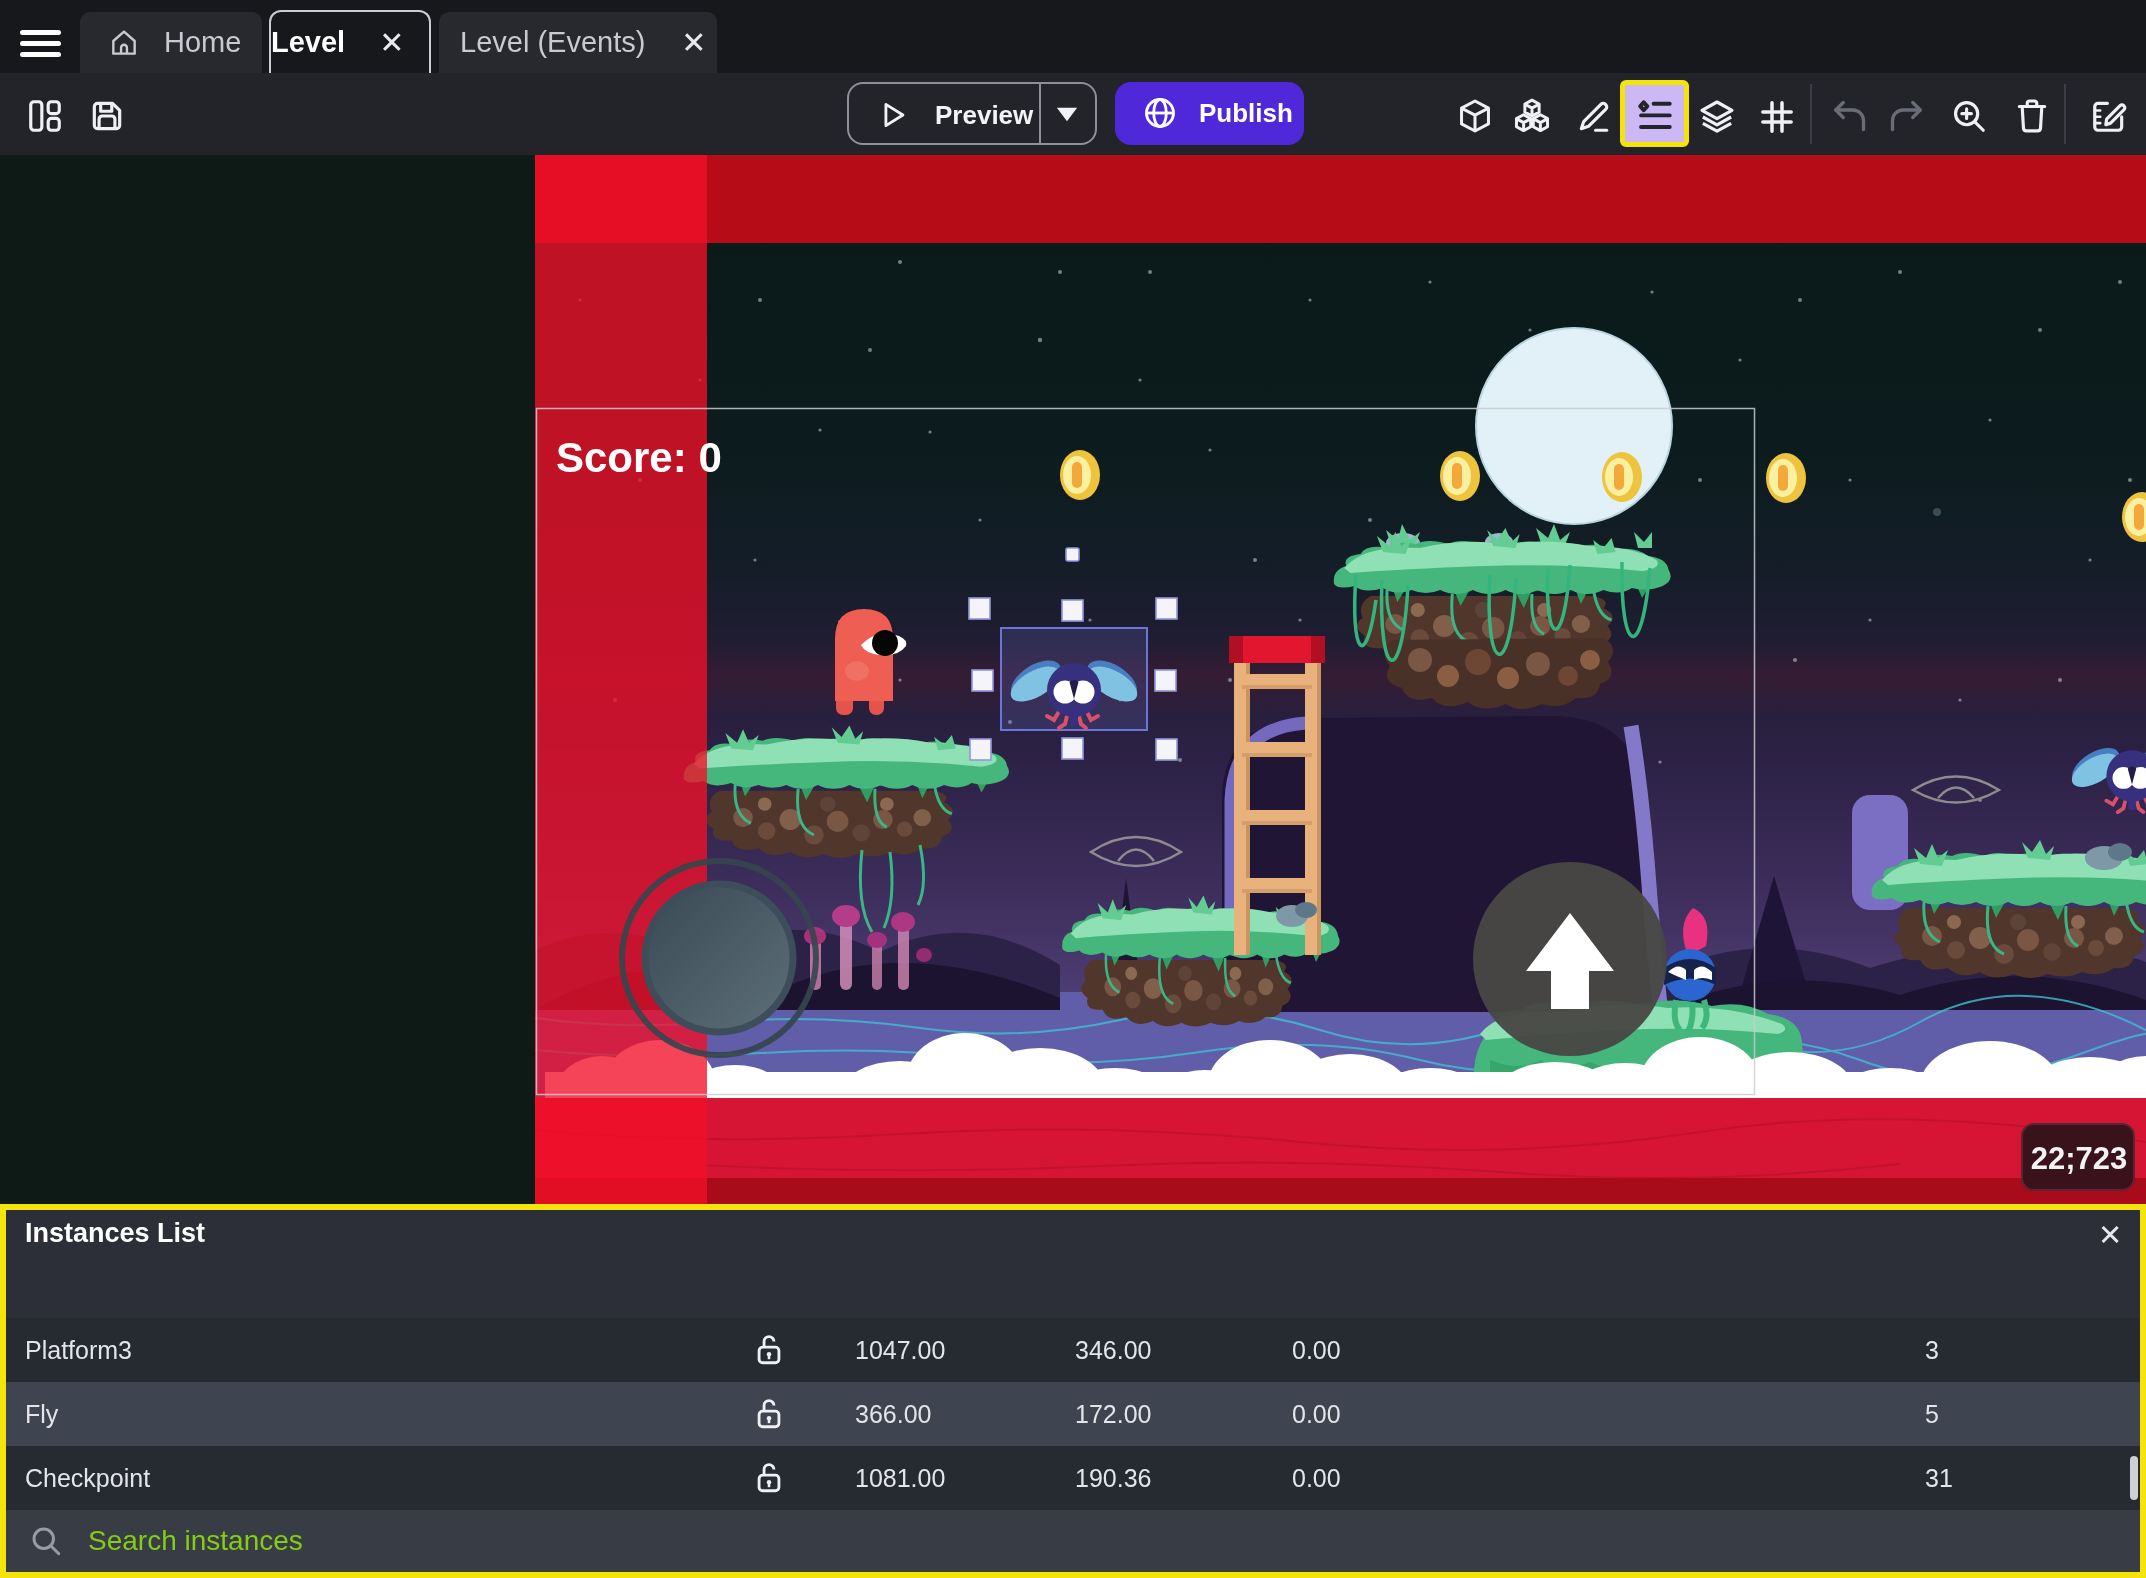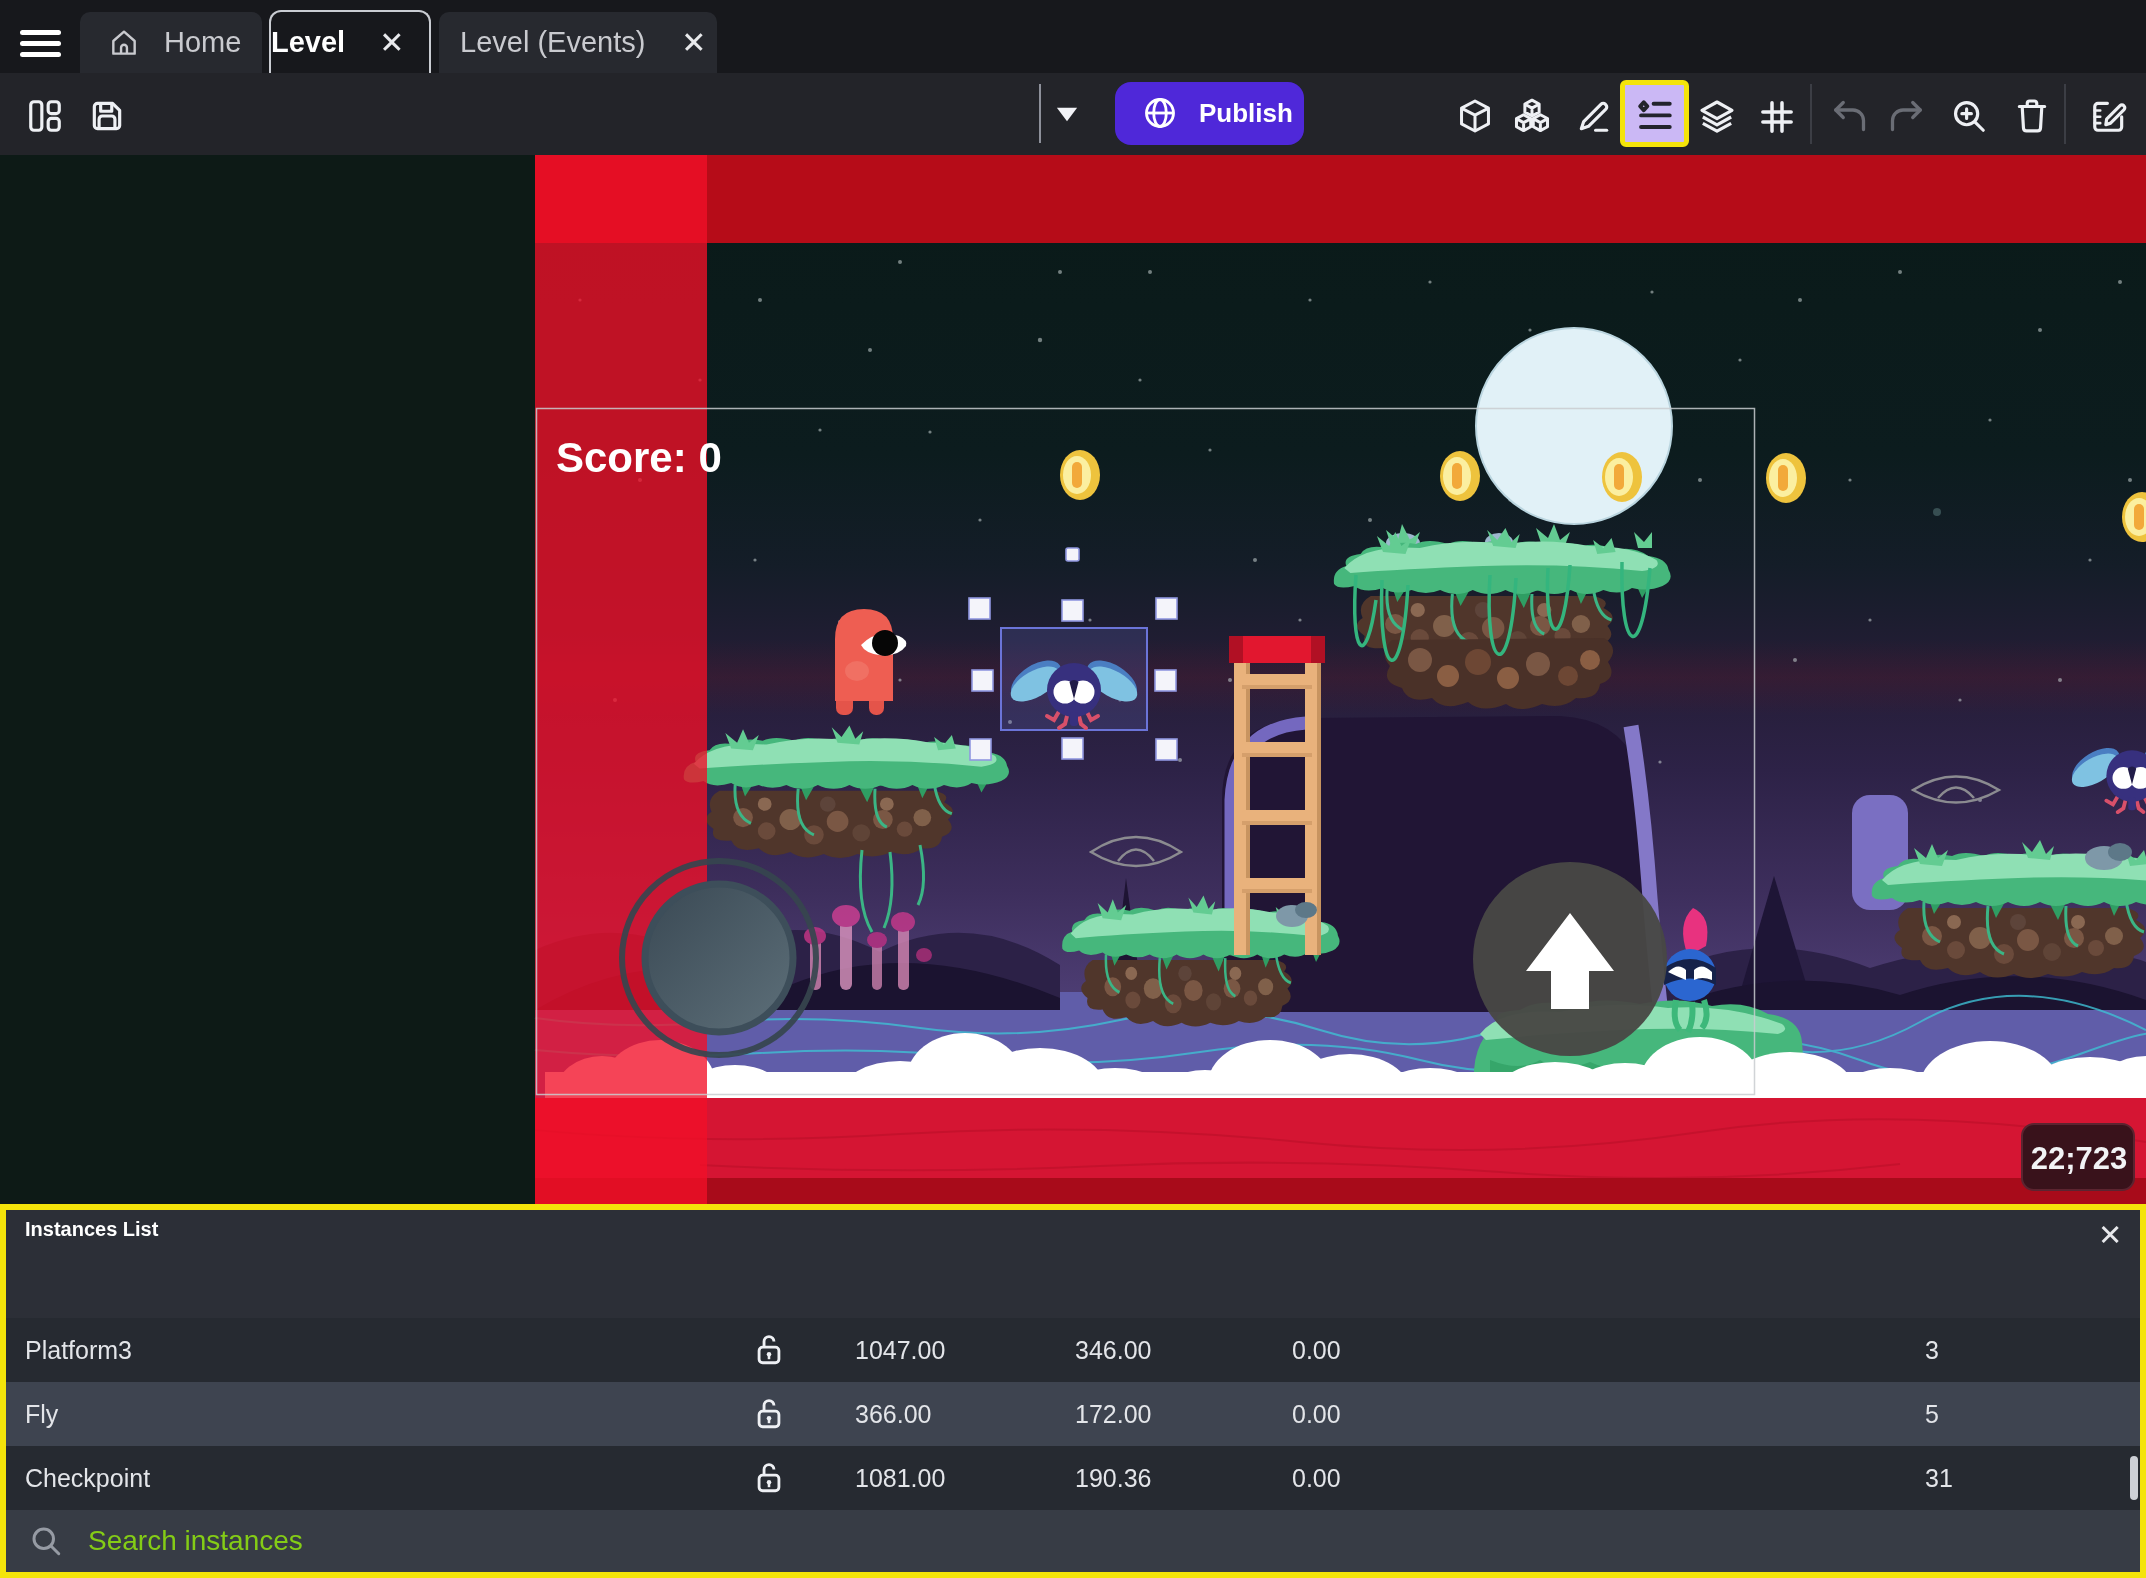--- a/index.html
+++ b/index.html
@@ -48,20 +48,26 @@
   <svg class="tbico" style="left:26px" width="38" height="38" viewBox="0 0 24 24" fill="none" stroke="#eef0f4" stroke-width="2" stroke-linejoin="round">
       <rect x="3" y="3" width="7" height="18" rx="2"></rect>
       <rect x="14" y="3" width="7" height="7.5" rx="2"></rect>
       <rect x="14" y="13.5" width="7" height="7.5" rx="2"></rect>
     </svg>
   <svg class="tbico" style="left:88px" width="38" height="38" viewBox="0 0 24 24" fill="none" stroke="#eef0f4" stroke-width="2" stroke-linejoin="round">
       <path d="M4 6 a2 2 0 0 1 2-2 L15.5 4 L20 8.5 L20 18 a2 2 0 0 1 -2 2 L6 20 a2 2 0 0 1 -2-2 Z"></path>
       <path d="M8 4 L8 9 L15 9 L15 4"></path>
       <path d="M7 20 L7 14 a2 2 0 0 1 2-2 L15 12 a2 2 0 0 1 2 2 L17 20"></path>
     </svg>
+  <div class="btn" id="previewbtn">
+    <svg style="position:absolute;left:27px;top:14px" width="34" height="34" viewBox="0 0 24 24" fill="none" stroke="#f2f3f7" stroke-width="2" stroke-linejoin="round">
+        <path d="M7 4.5 L19 12 L7 19.5 Z"></path>
+      </svg>
+    <span style="position:absolute;left:86px;top:16px;font-size:26px;font-weight:bold">Preview</span>
+  </div>
   <div style="position:absolute;left:1039px;top:11px;width:2px;height:59px;background:#8d909a"></div>
   <svg style="position:absolute;left:1056px;top:33px" width="22" height="17" viewBox="0 0 26 20">
       <path d="M1 2 L25 2 L13 18 Z" fill="#f2f3f7"></path>
     </svg>
   <div class="btn" id="publishbtn">
     <svg style="position:absolute;left:27px;top:13px" width="36" height="36" viewBox="0 0 24 24" fill="none" stroke="#fff" stroke-width="1.9">
         <circle cx="12" cy="12" r="9"></circle>
         <ellipse cx="12" cy="12" rx="4.2" ry="9"></ellipse>
         <path d="M3 12 L21 12"></path>
       </svg>
@@ -417,21 +423,21 @@
 <use href="#fly" transform="translate(1074,690)"></use>
 <rect x="536.5" y="408.5" width="1218" height="686" fill="none" stroke="#c9cdd0" stroke-width="1.5" opacity="0.85"></rect>
 <text x="556" y="472" font-family="Liberation Sans,sans-serif" font-size="42" font-weight="bold" fill="#ffffff">Score: 0</text>
 <g id="badge">
   <rect x="2022" y="1124" width="112" height="66" rx="12" fill="#39121b" stroke="#5c2430" stroke-width="2"></rect>
   <text x="2079" y="1169" font-family="Liberation Sans,sans-serif" font-size="31" font-weight="bold" fill="#f2f3f5" text-anchor="middle">22;723</text>
 </g>
 </svg>
 </div>
 <div id="panel">
-  <div style="position:absolute;left:19px;top:8px;font-size:20px;font-weight:bold;color:#fff">Instances List</div>
+  <div style="position:absolute;left:19px;top:8px;font-size:27px;font-weight:bold;color:#fff">Instances List</div>
   <div style="position:absolute;left:2092px;top:8px;font-size:29px;color:#e8e9ec">✕</div>
   <div class="prow" style="left:0;top:108px;height:64px;background:#262a31">
     <span class="pcell" style="left:19px;top:18px">Platform3</span>
     <svg style="position:absolute;left:746px;top:14px" width="34" height="36" viewBox="0 0 24 25" fill="none" stroke="#eef0f4" stroke-width="2">
         <rect x="5" y="10.5" width="14" height="11" rx="2.5"></rect>
         <path d="M8.5 10.5 L8.5 6.5 a3.5 3.5 0 0 1 7 0"></path>
         <circle cx="12" cy="15.5" r="1.6" fill="#eef0f4" stroke="none"></circle>
         <path d="M12 16.5 L12 19" stroke-width="1.8"></path>
       </svg>
     <span class="pcell" style="left:849px;top:18px">1047.00</span>

